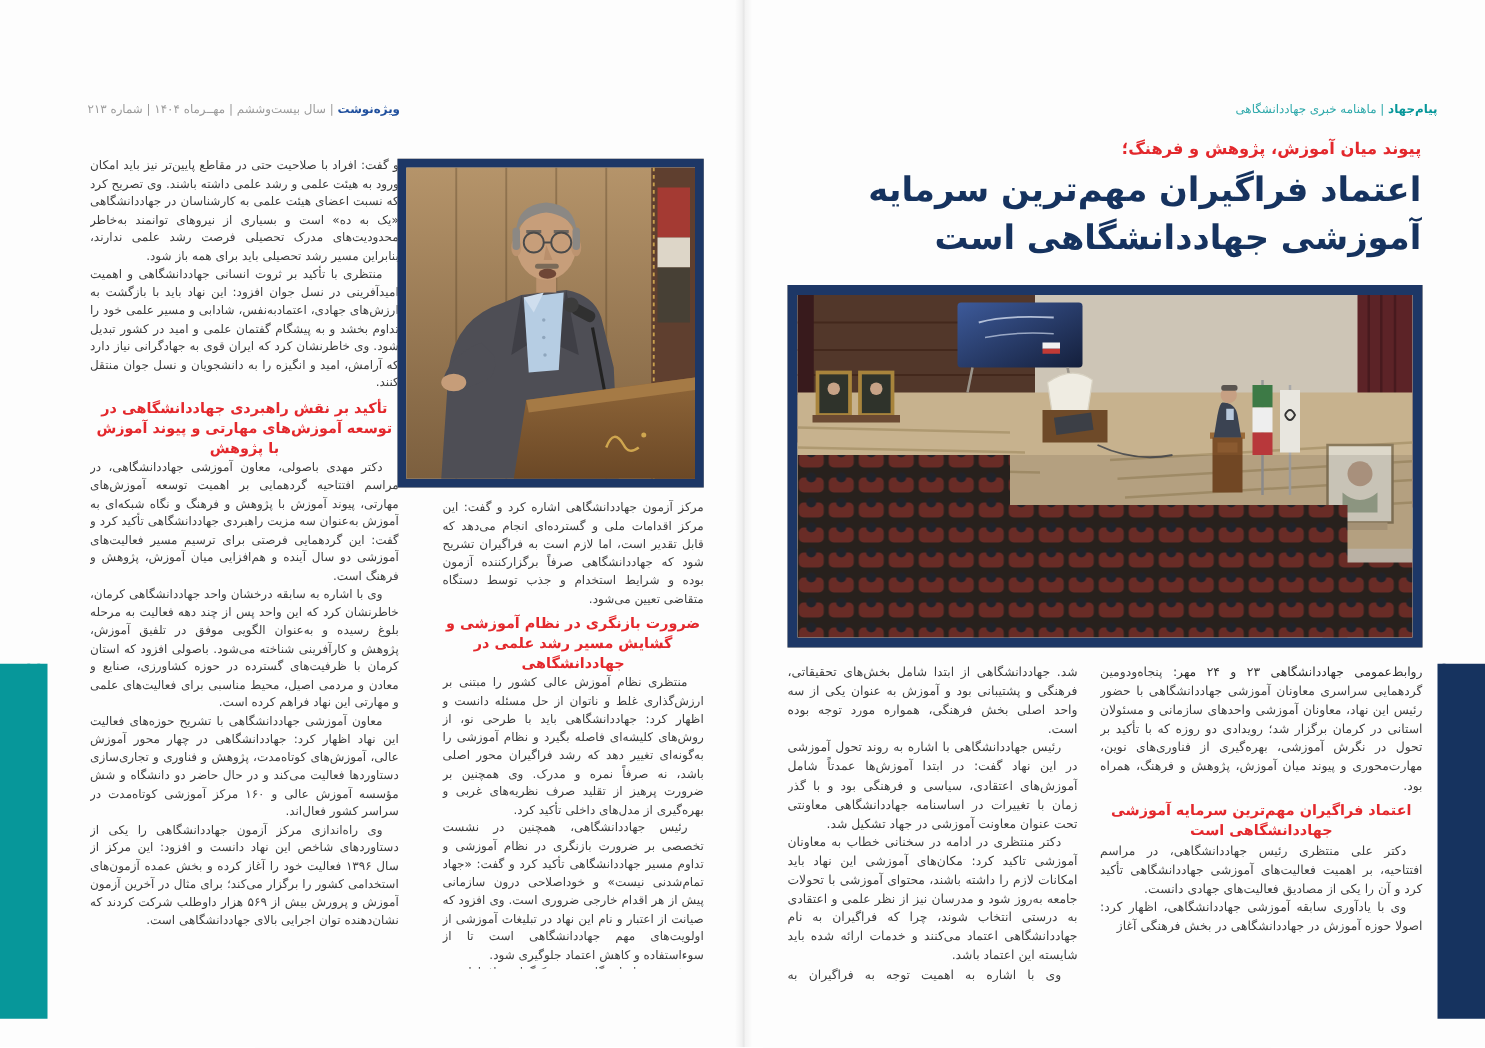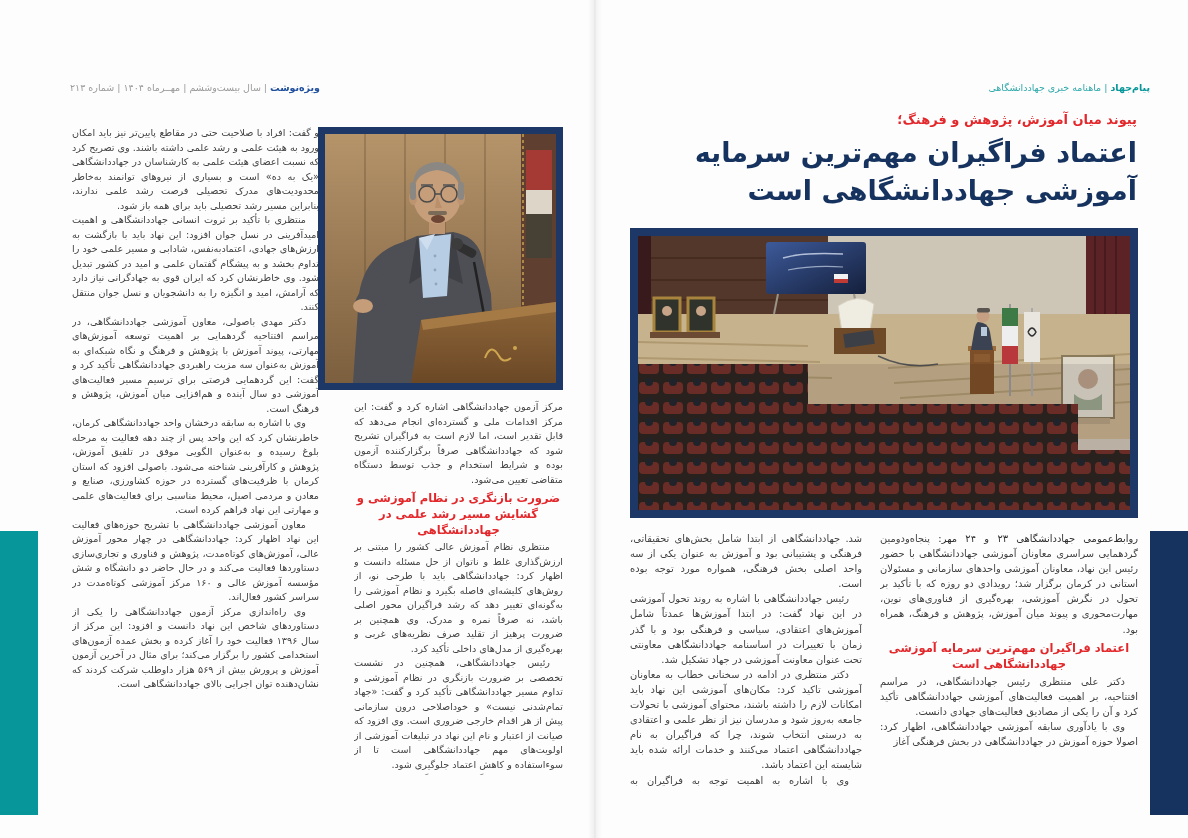--- a/index.html
+++ b/index.html
@@ -57,20 +57,21 @@
 
   <div>
 
     <div class="runhead lp">
       <span class="brand">ویژه‌نوشت</span><span class="meta"> | سال بیست‌وششم | مهــرماه ۱۴۰۴ | شماره ۲۱۳</span>
     </div>
 
     <div class="col lp-col outer-col">
       <p>و گفت: افراد با صلاحیت حتی در مقاطع پایین‌تر نیز باید امکان ورود به هیئت علمی و رشد علمی داشته باشند. وی تصریح کرد که نسبت اعضای هیئت علمی به کارشناسان در جهاددانشگاهی «یک به ده» است و بسیاری از نیروهای توانمند به‌خاطر محدودیت‌های مدرک تحصیلی فرصت رشد علمی ندارند، بنابراین مسیر رشد تحصیلی باید برای همه باز شود.</p>
       <p>منتظری با تأکید بر ثروت انسانی جهاددانشگاهی و اهمیت امیدآفرینی در نسل جوان افزود: این نهاد باید با بازگشت به ارزش‌های جهادی، اعتمادبه‌نفس، شادابی و مسیر علمی خود را تداوم بخشد و به پیشگام گفتمان علمی و امید در کشور تبدیل شود. وی خاطرنشان کرد که ایران قوی به جهادگرانی نیاز دارد که آرامش، امید و انگیزه را به دانشجویان و نسل جوان منتقل کنند.</p>
+      <h3>تأکید بر نقش راهبردی جهاددانشگاهی در توسعه آموزش‌های مهارتی و پیوند آموزش با پژوهش</h3>
       <p>دکتر مهدی باصولی، معاون آموزشی جهاددانشگاهی، در مراسم افتتاحیه گردهمایی بر اهمیت توسعه آموزش‌های مهارتی، پیوند آموزش با پژوهش و فرهنگ و نگاه شبکه‌ای به آموزش به‌عنوان سه مزیت راهبردی جهاددانشگاهی تأکید کرد و گفت: این گردهمایی فرصتی برای ترسیم مسیر فعالیت‌های آموزشی دو سال آینده و هم‌افزایی میان آموزش، پژوهش و فرهنگ است.</p>
       <p>وی با اشاره به سابقه درخشان واحد جهاددانشگاهی کرمان، خاطرنشان کرد که این واحد پس از چند دهه فعالیت به مرحله بلوغ رسیده و به‌عنوان الگویی موفق در تلفیق آموزش، پژوهش و کارآفرینی شناخته می‌شود. باصولی افزود که استان کرمان با ظرفیت‌های گسترده در حوزه کشاورزی، صنایع و معادن و مردمی اصیل، محیط مناسبی برای فعالیت‌های علمی و مهارتی این نهاد فراهم کرده است.</p>
       <p>معاون آموزشی جهاددانشگاهی با تشریح حوزه‌های فعالیت این نهاد اظهار کرد: جهاددانشگاهی در چهار محور آموزش عالی، آموزش‌های کوتاه‌مدت، پژوهش و فناوری و تجاری‌سازی دستاوردها فعالیت می‌کند و در حال حاضر دو دانشگاه و شش مؤسسه آموزش عالی و ۱۶۰ مرکز آموزشی کوتاه‌مدت در سراسر کشور فعال‌اند.</p>
       <p>وی راه‌اندازی مرکز آزمون جهاددانشگاهی را یکی از دستاوردهای شاخص این نهاد دانست و افزود: این مرکز از سال ۱۳۹۶ فعالیت خود را آغاز کرده و بخش عمده آزمون‌های استخدامی کشور را برگزار می‌کند؛ برای مثال در آخرین آزمون آموزش و پرورش بیش از ۵۶۹ هزار داوطلب شرکت کردند که نشان‌دهنده توان اجرایی بالای جهاددانشگاهی است.</p>
     </div>
 
     <div class="photo-frame portrait">
       <svg viewBox="0 0 231 249" preserveAspectRatio="none" aria-hidden="true">
         <defs>
           <linearGradient id="wood" x1="0" y1="0" x2="0" y2="1">

